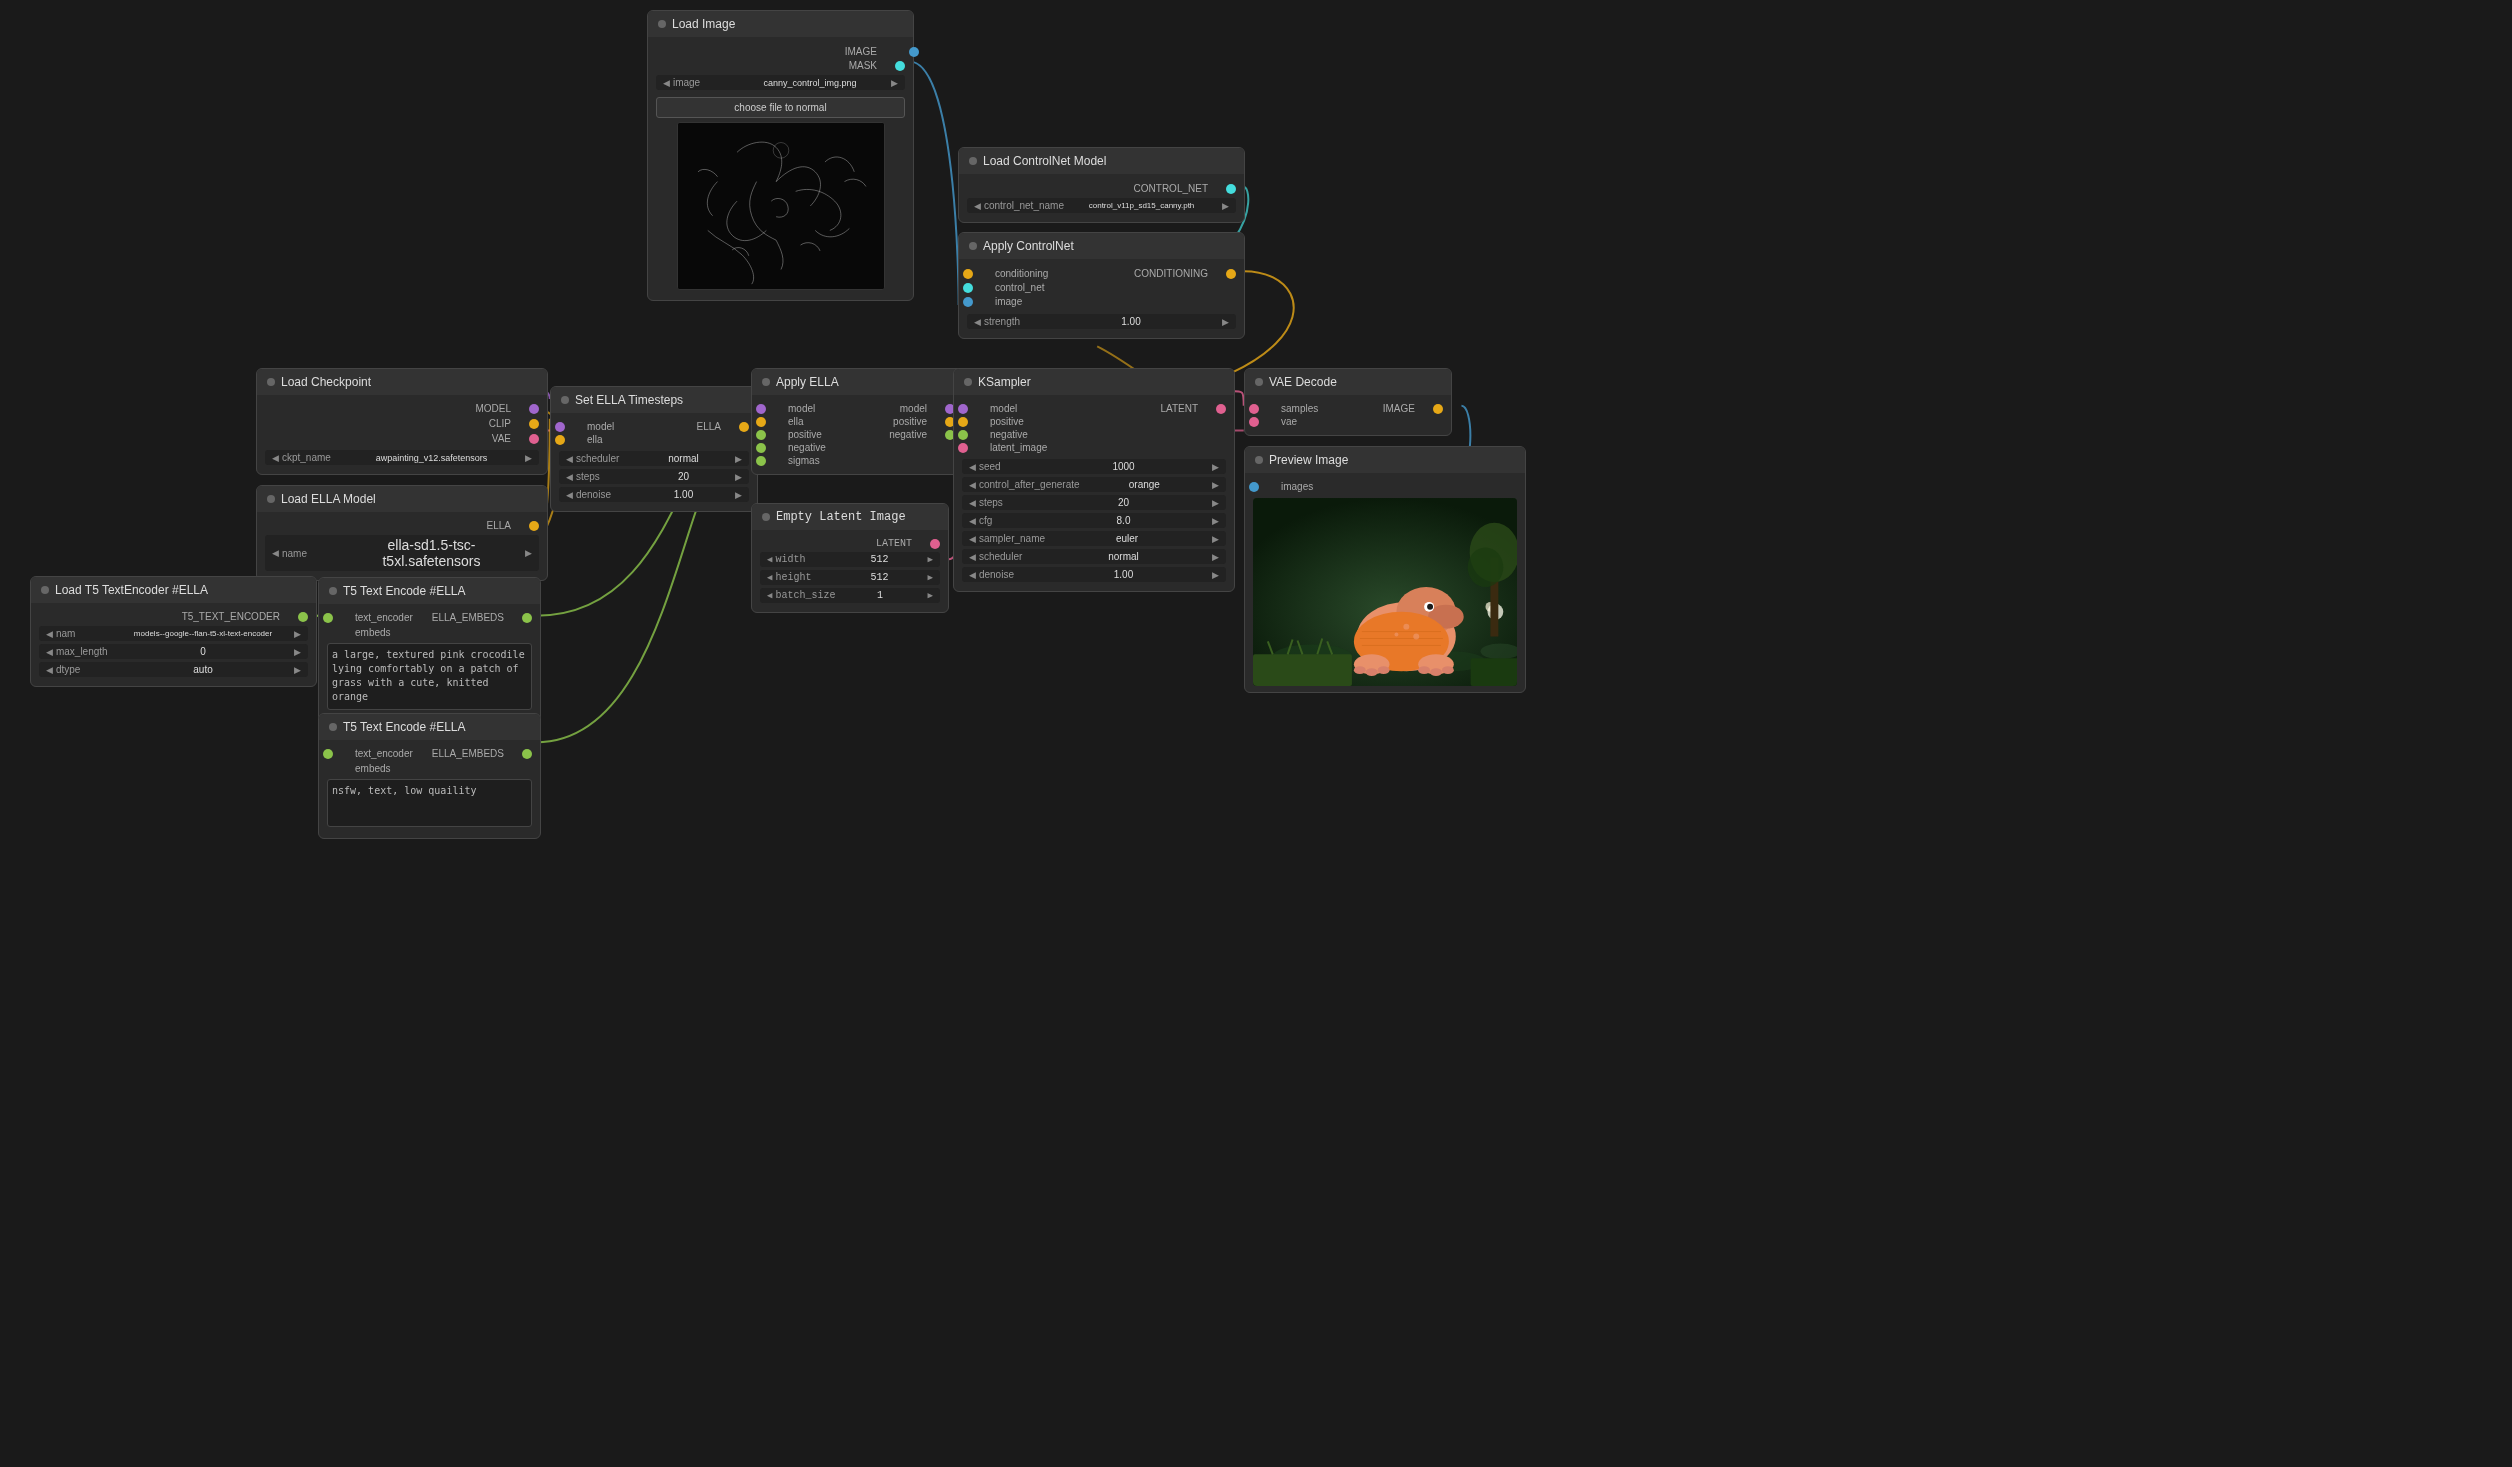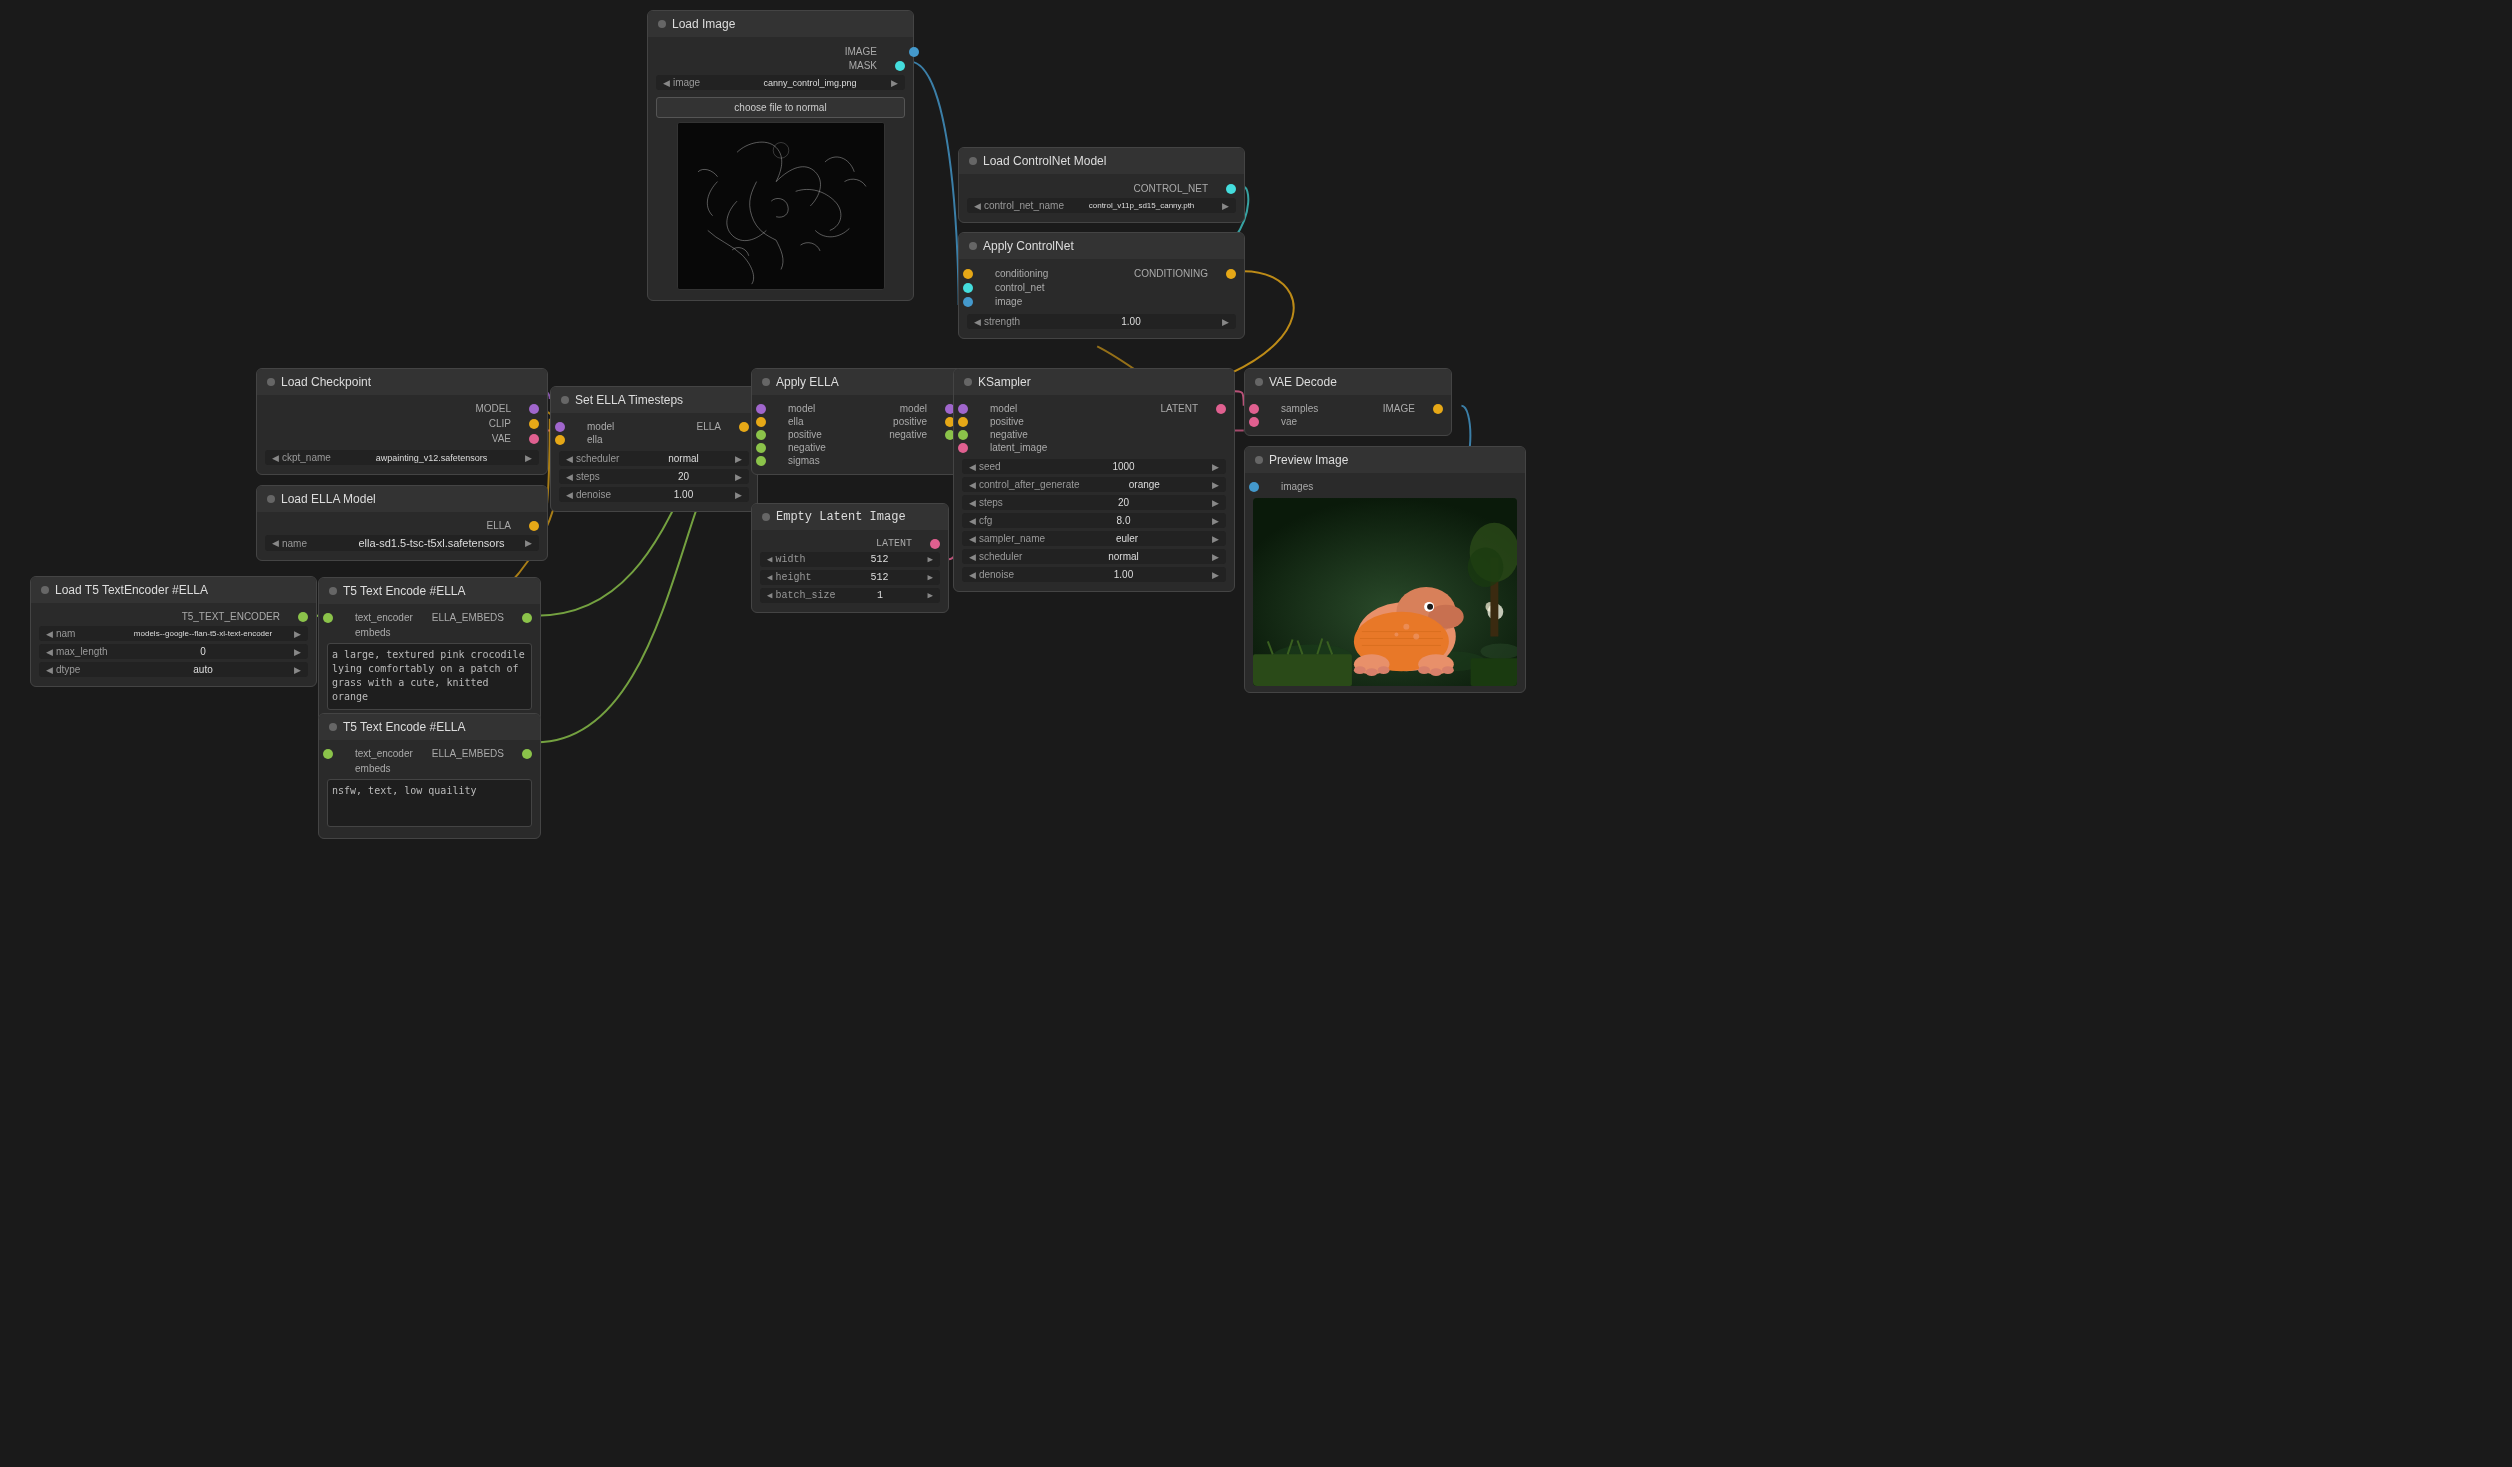--- a/index.html
+++ b/index.html
@@ -318,21 +318,21 @@
       <span>Load ELLA Model</span>
     </div>
     <div class="node-body">
       <div class="node-row right" style="margin:2px 0;">
         <span class="port-label right">ELLA</span>
         <span style="display:inline-block; width:10px; height:10px; border-radius:50%; background:#e6a817; margin-left:4px;"></span>
       </div>
       <div class="field-row" style="margin-top:4px;">
         <span class="arrow-btn">◀</span>
         <span class="field-label">name</span>
-        <span class="field-value" style="font-size:11px;">ella-sd1.5-tsc-t5xl.safetensors</span>
+        <span class="field-value" style="font-size:14px;">ella-sd1.5-tsc-t5xl.safetensors</span>
         <span class="arrow-btn">▶</span>
       </div>
     </div>
   </div>
 
   <div class="node" style="left:542px; top:386px; width:208px;">
     <div class="node-header">
       <span class="dot"></span>
       <span>Set ELLA Timesteps</span>
     </div>

